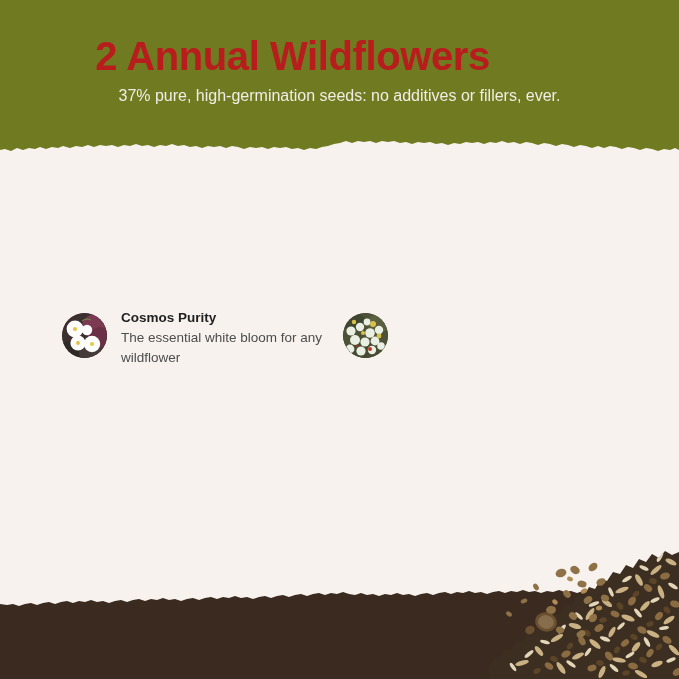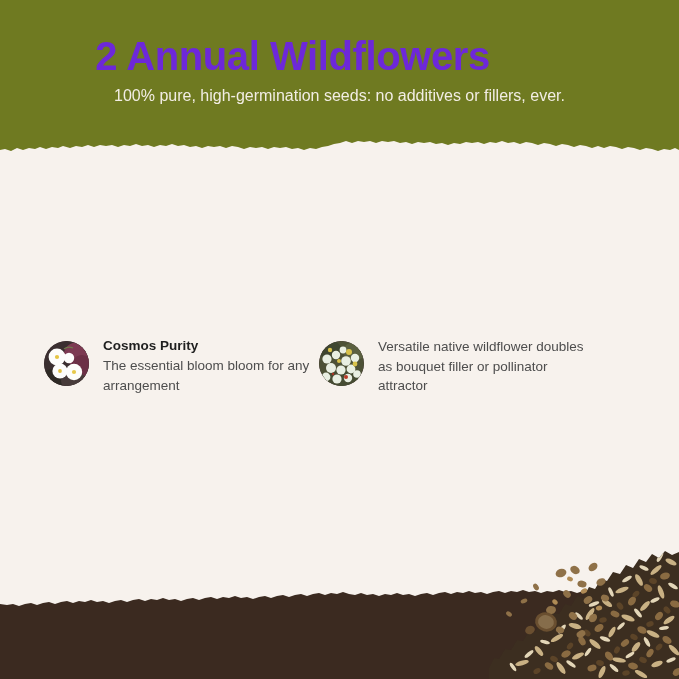--- a/index.html
+++ b/index.html
@@ -47,21 +47,21 @@
     text-align: center;
     pointer-events: none;
   }
   .title {
     margin: 0;
     padding: 0;
     font-size: 40px;
     font-weight: bold;
     line-height: 1;
     letter-spacing: -0.4px;
-    color: #6d28d9;
+    color: #b91c1c;
     position: absolute;
     top: 36px;
     left: 0;
     width: 585px;
   }
   .subtitle {
     margin: 0;
     padding: 0;
     position: absolute;
     top: 87px;
@@ -71,26 +71,25 @@
     font-weight: normal;
     line-height: 1.15;
     color: #F2EDE4;
   }
   .subtitle .em {
   }
 
   
   .items {
     position: absolute;
-    left: 44px;
+    left: 62px;
     top: 306px;
     width: 560px;
     display: flex;
-    gap: 6px;
-    margin-top: 28px;
+    gap: 12px;
   }
   .item {
     display: flex;
     align-items: flex-start;
     width: 269px;
   }
   .thumb {
     width: 45px;
     height: 45px;
     min-width: 45px;
@@ -154,21 +153,21 @@
 <div id="page">
 
   <div class="top-band">
     <div class="top-band-fill" style="background:#6F7A21;"></div>
     <svg class="tear" viewBox="0 0 679 158" preserveAspectRatio="none">
       <path fill="#F7F2ED" d="M0,158 L0,150 L5,149 L11,151 L17,148 L23,150 L29,148 L35,149 L40,147 L46,149 L52,147 L58,148 L63,146 L70,148 L76,146 L82,147 L88,145 L94,147 L100,145 L106,146 L112,145 L118,147 L124,145 L130,146 L136,144 L142,146 L148,145 L154,147 L160,145 L166,146 L172,144 L178,146 L184,145 L190,147 L196,146 L202,148 L208,146 L214,147 L220,146 L226,148 L232,146 L238,147 L244,149 L250,147 L256,148 L262,147 L268,149 L274,147 L280,148 L286,147 L292,149 L298,148 L304,150 L310,148 L316,149 L322,147 L328,146 L334,144 L340,143 L346,141 L352,143 L358,141 L364,142 L370,141 L376,143 L382,141 L388,142 L394,141 L400,143 L406,142 L412,144 L418,142 L424,143 L430,142 L436,144 L442,143 L448,145 L454,143 L460,144 L466,142 L472,143 L478,142 L484,144 L490,142 L496,143 L502,141 L508,143 L514,142 L520,144 L526,142 L532,143 L538,145 L544,143 L550,144 L556,146 L562,144 L568,145 L574,147 L580,145 L586,146 L592,148 L598,146 L604,148 L610,146 L616,147 L622,149 L628,147 L634,148 L640,150 L646,148 L652,149 L658,151 L664,149 L670,150 L675,148 L679,150 L679,158 Z"></path>
     </svg>
 
     <div class="header-text">
       <div class="title">2 Annual Wildflowers</div>
-      <div class="subtitle"><span>100% pure, high-germination seeds: no additives or fillers, </span><span class="em">ever.</span></div>
+      <div class="subtitle"><span>37% pure, high-germination seeds: no additives or fillers, </span><span class="em">ever.</span></div>
     </div>
   </div>
 
   <div class="items">
 
     <div class="item">
       <div class="thumb">
         <svg viewBox="0 0 45 45">
           <defs>
             <clipPath id="c1">
@@ -189,21 +188,21 @@
             </g>
             <circle cx="13" cy="16" r="2.1" fill="#e5c544"></circle>
             <circle cx="16" cy="30" r="1.9" fill="#e0bf3f"></circle>
             <circle cx="30" cy="31" r="2.1" fill="#e7c94b"></circle>
             <path d="M20,8 q4,-3 9,-1" stroke="#6f7a4a" stroke-width="1.2" fill="none"></path>
           </g>
         </svg>
       </div>
       <div class="item-text">
         <p class="item-name">Cosmos Purity</p>
-        <p class="item-desc">The essential bloom bloom for any arrangement</p>
+        <p class="item-desc">The essential white bloom for any wildflower</p>
       </div>
     </div>
 
     <div class="item">
       <div class="thumb">
         <svg viewBox="0 0 45 45">
           <defs>
             <clipPath id="c2">
                 <circle cx="22.5" cy="22.5" r="22.5"></circle>
               </clipPath>
@@ -232,21 +231,20 @@
                 <circle cx="36" cy="23" r="2.4"></circle>
               <circle cx="20" cy="20" r="2"></circle>
                 <circle cx="11" cy="9" r="2.2"></circle>
             </g>
             <circle cx="27" cy="36" r="2" fill="#b93a28"></circle>
             <circle cx="14" cy="33" r="1.2" fill="#a83322"></circle>
           </g>
         </svg>
       </div>
       <div class="item-text">
-        <p class="item-desc">Versatile native wildflower doubles as bouquet filler or pollinator attractor</p>
       </div>
     </div>
 
   </div>
 
   <div class="bottom-band">
     <svg class="tear-b" viewBox="0 0 679 119" preserveAspectRatio="none">
       <path fill="#3B2A20" d="M0,119 L679,119 L679,30 L673,32 L667,30 L661,31 L655,29 L649,31 L643,29 L637,30 L631,32 L625,30 L619,31 L613,29 L607,31 L601,30 L595,32 L589,30 L583,31 L577,33 L571,31 L565,32 L559,30 L553,32 L547,31 L541,33 L535,31 L529,32 L523,30 L517,32 L511,31 L505,33 L499,31 L493,32 L487,34 L481,32 L475,33 L469,31 L463,33 L457,32 L451,34 L445,32 L439,33 L433,35 L427,33 L421,34 L415,36 L409,34 L403,35 L397,33 L391,35 L385,34 L379,36 L373,34 L367,35 L361,33 L355,35 L349,34 L343,32 L337,34 L331,33 L325,35 L319,33 L313,34 L307,36 L301,34 L295,35 L289,37 L283,35 L277,36 L271,38 L265,36 L259,37 L253,39 L247,37 L241,38 L235,36 L229,38 L223,37 L217,39 L211,37 L205,38 L199,40 L193,38 L187,39 L181,41 L175,39 L169,40 L163,38 L157,40 L151,39 L145,41 L139,39 L133,40 L127,42 L121,40 L115,41 L109,43 L103,41 L97,42 L91,40 L85,42 L79,41 L73,43 L67,41 L61,42 L55,44 L49,42 L43,43 L37,45 L31,43 L25,44 L19,46 L13,44 L7,45 L0,44 Z"></path>
     </svg>
   </div>

